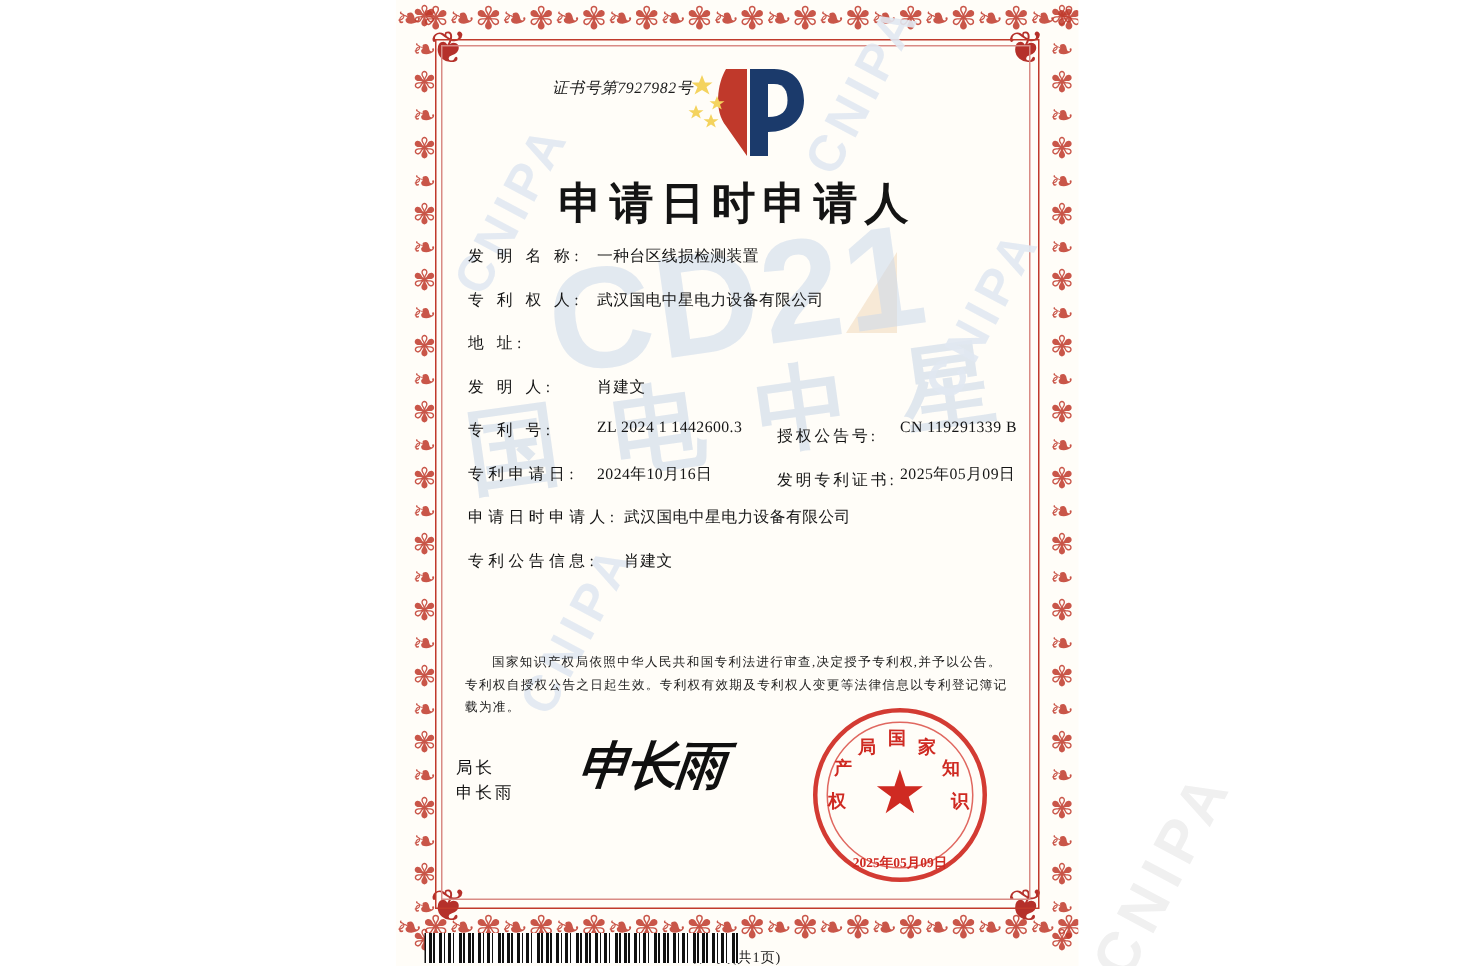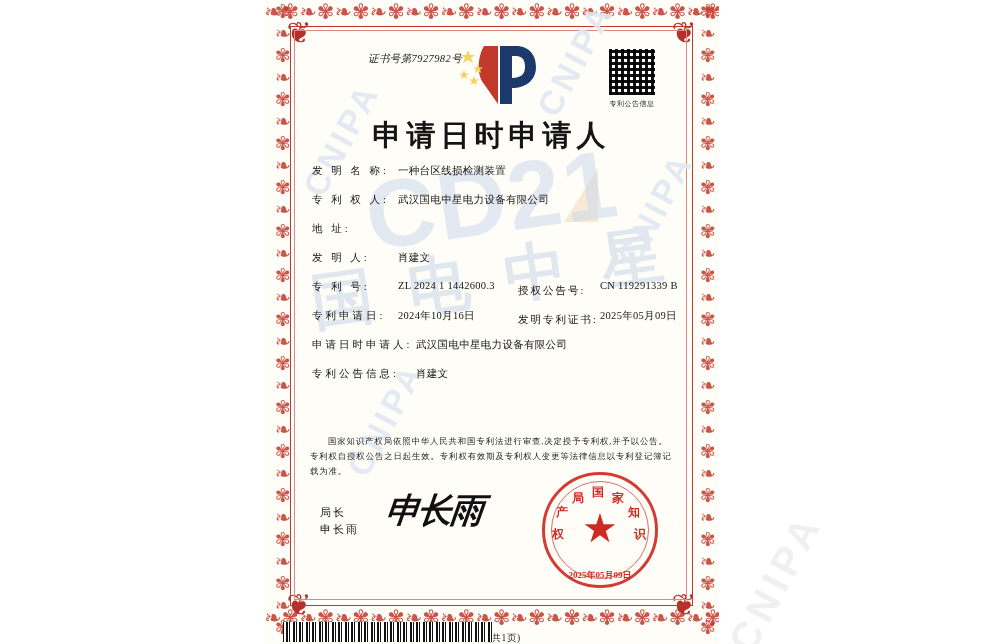--- a/index.html
+++ b/index.html
@@ -258,21 +258,21 @@
     line-height: 15px;
     color: #1d1d1d;
     letter-spacing: .9px;
     text-align: left;
   }
   .legal .ln1 { padding-left: 18px; }
 
   
   .sig-block {
     position: absolute;
-    left: 16px;
+    left: 0;
     top: 468px;
     font-size: 11px;
     color: #141414;
     letter-spacing: 2px;
     line-height: 17px;
   }
   .sig-hand {
     position: absolute;
     left: 82px;
     top: 452px;
@@ -410,24 +410,20 @@
           <path d="M30 4 L44 4 L44 62 L30 42 C22 32 24 14 30 4 Z" fill="#c0392b"></path>
           <g fill="#f4d35e">
             <polygon points="14,8 16,13 21,13 17,16 19,21 14,18 9,21 11,16 7,13 12,13"></polygon>
             <polygon points="24,22 25.4,25.5 29,25.5 26,27.6 27.2,31 24,29 20.8,31 22,27.6 19,25.5 22.6,25.5"></polygon>
             <polygon points="20,34 21.4,37.5 25,37.5 22,39.6 23.2,43 20,41 16.8,43 18,39.6 15,37.5 18.6,37.5"></polygon>
             <polygon points="10,28 11.4,31.5 15,31.5 12,33.6 13.2,37 10,35 6.8,37 8,33.6 5,31.5 8.6,31.5"></polygon>
           </g>
         </svg>
       </div>
 
-      <div id="qr-wrap">
-        <div id="qr"></div>
-        <div class="qr-cap">专利公告信息</div>
-      </div>
 
       <div class="title">申请日时申请人</div>
 
       <div class="fields">
 
         <div class="row wide">
           <span class="lbl">发 明 名 称:</span>
           <span class="val">一种台区线损检测装置</span>
         </div>
 

